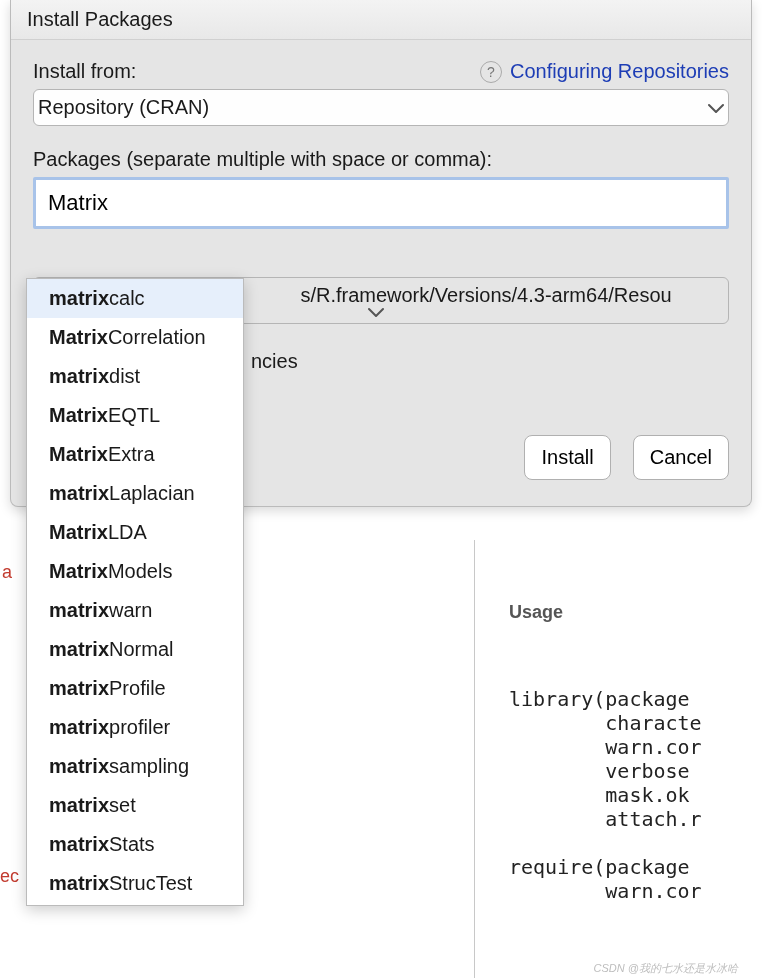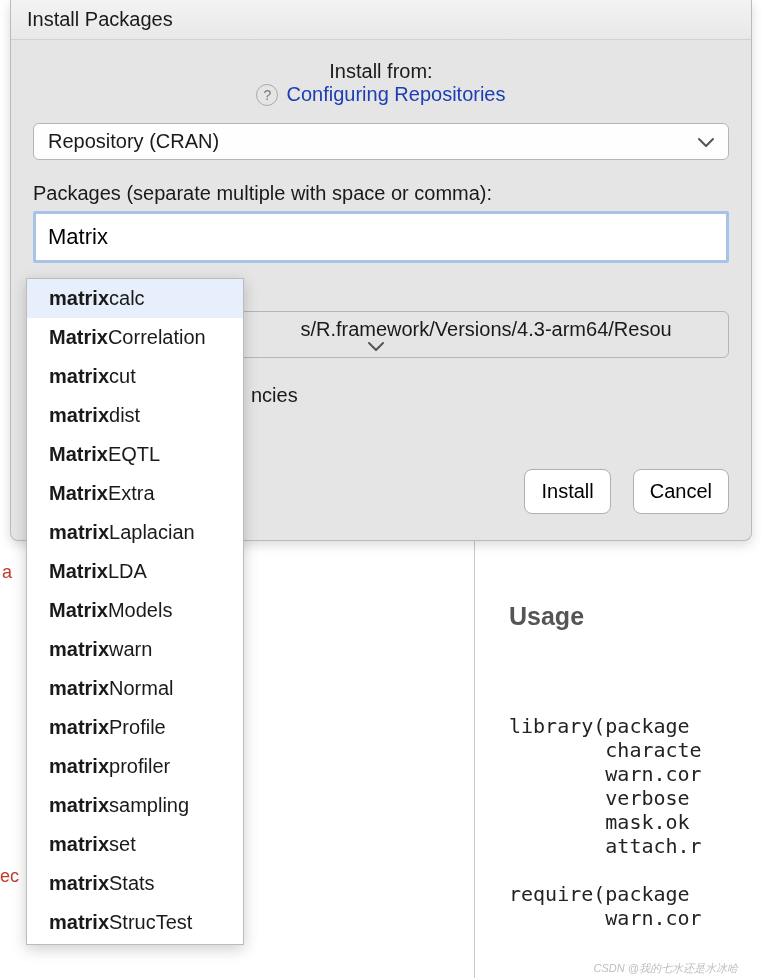--- a/index.html
+++ b/index.html
@@ -30,23 +30,22 @@
       padding: 8px 16px;
       border-bottom: 1px solid #d0d0d0;
       font-size: 20px;
     }
     .body {
       padding: 20px 22px 26px 22px;
     }
     .row-top {
       display: flex;
       justify-content: space-between;
-      align-items: center;
-      margin-bottom: 17px;
-      flex-direction: column;
+      align-items: flex-end;
+      margin-bottom: 6px;
     }
     .label { font-size: 20px; }
     .help-link {
       display: flex;
       align-items: center;
       gap: 8px;
       color: #1d3db5;
       font-size: 20px;
     }
     .help-icon {
@@ -54,21 +53,21 @@
       border: 1px solid #aaa;
       border-radius: 50%;
       display: inline-flex;
       align-items: center; justify-content: center;
       font-size: 14px; color: #777;
     }
     .select {
       display: flex;
       align-items: center;
       justify-content: space-between;
-      padding: 6px 14px;
+      padding: 6px 4px;
       border: 1px solid #b5b5b5;
       border-radius: 6px;
       background: #fefefe;
       font-size: 20px;
       margin-bottom: 22px;
       cursor: default;
     }
     .chevron {
       width: 16px; height: 10px;
       display: inline-block;
@@ -166,22 +165,22 @@
       font-family: "Menlo", "Consolas", monospace;
       font-size: 20px;
       color: #222;
       white-space: pre;
       overflow: hidden;
     }
     .usage-heading {
       font-family: -apple-system, Arial, sans-serif;
       font-weight: 700;
       color: #555;
-      font-size: 25px;
-      margin-bottom: 35px;
+      font-size: 18px;
+      margin-bottom: 16px;
     }
     .watermark {
       position: absolute;
       right: 24px;
       bottom: 2px;
       font-size: 11px;
       color: #bdbdbd;
       z-index: 200;
       font-style: italic;
     }
@@ -247,21 +246,20 @@
     <div class="buttons">
       <button class="btn">Install</button>
       <button class="btn">Cancel</button>
     </div>
   </div>
 </div>
 
 <div class="autocomplete" id="ac">
     <div class="ac-item selected"><span class="ac-prefix">matrix</span><span>calc</span></div>
     <div class="ac-item"><span class="ac-prefix">Matrix</span><span>Correlation</span></div>
-    <div class="ac-item"><span class="ac-prefix">matrix</span><span>cut</span></div>
     <div class="ac-item"><span class="ac-prefix">matrix</span><span>dist</span></div>
     <div class="ac-item"><span class="ac-prefix">Matrix</span><span>EQTL</span></div>
     <div class="ac-item"><span class="ac-prefix">Matrix</span><span>Extra</span></div>
     <div class="ac-item"><span class="ac-prefix">matrix</span><span>Laplacian</span></div>
     <div class="ac-item"><span class="ac-prefix">Matrix</span><span>LDA</span></div>
     <div class="ac-item"><span class="ac-prefix">Matrix</span><span>Models</span></div>
     <div class="ac-item"><span class="ac-prefix">matrix</span><span>warn</span></div>
     <div class="ac-item"><span class="ac-prefix">matrix</span><span>Normal</span></div>
     <div class="ac-item"><span class="ac-prefix">matrix</span><span>Profile</span></div>
     <div class="ac-item"><span class="ac-prefix">matrix</span><span>profiler</span></div>

